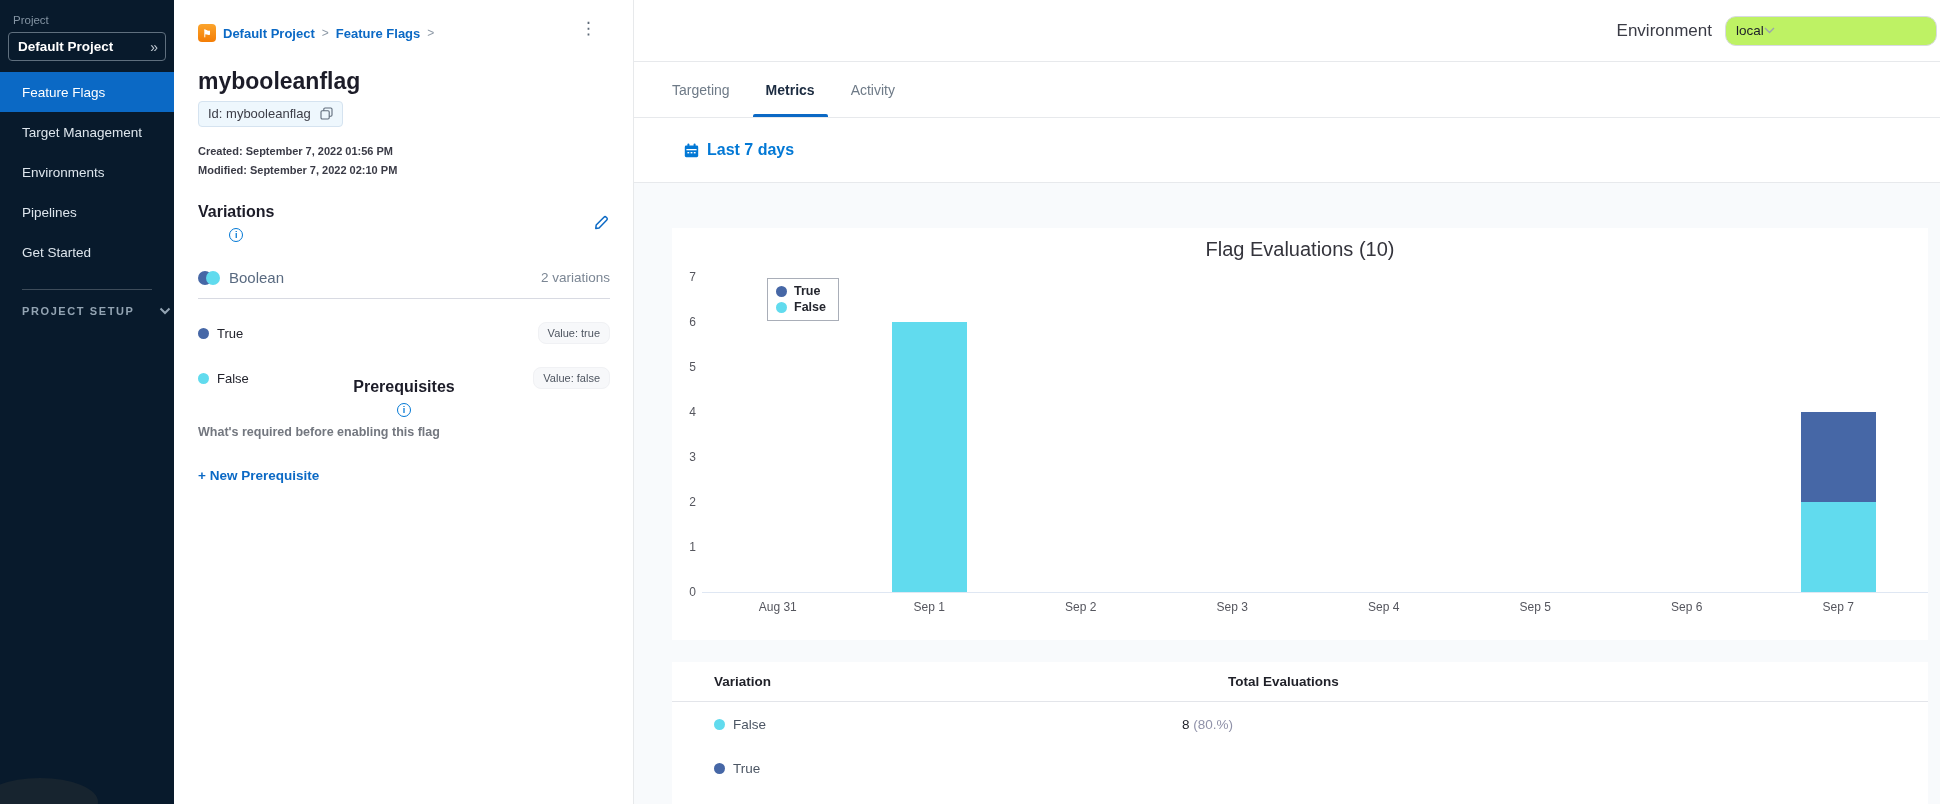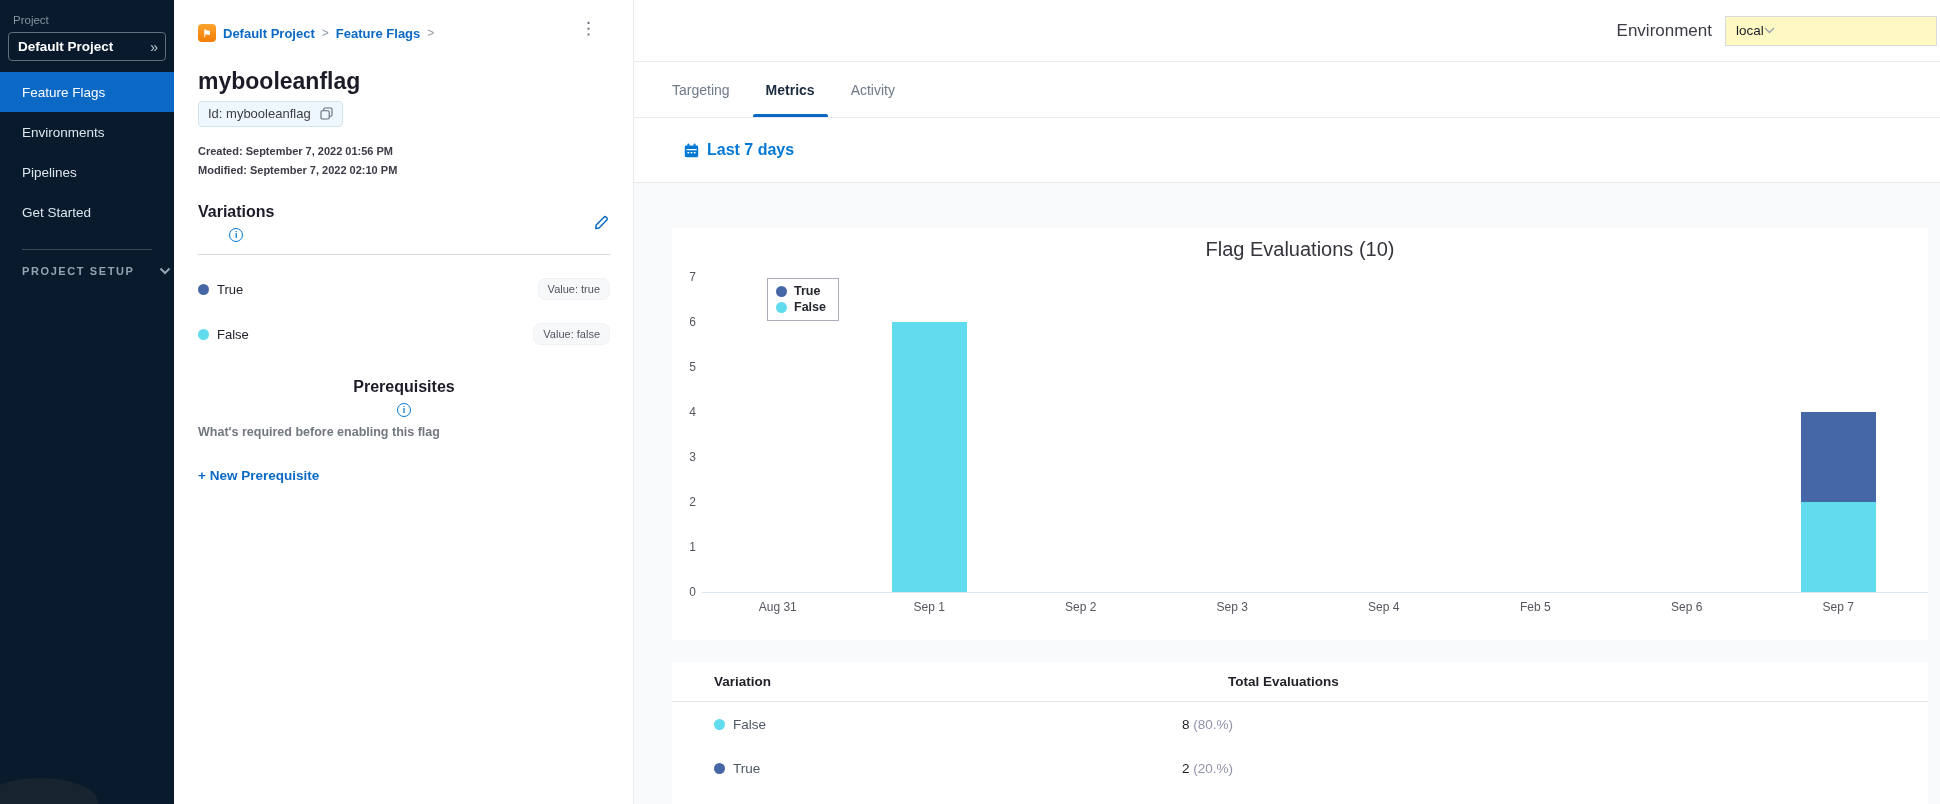--- a/index.html
+++ b/index.html
@@ -66,23 +66,23 @@
   .prereq { position:absolute; left:24px; top:378px; width:412px; }
   .prereq-desc { margin-top:8px; font-size:12.5px; font-weight:700; color:#73777f; }
   .new-prereq { margin-top:29px; font-size:13.5px; font-weight:700; color:#0b69c5;
     cursor:pointer; display:inline-block; }
 
   
   .main { position:absolute; left:634px; top:0; width:1306px; height:804px; background:#fff; }
   .topbar { height:62px; border-bottom:1px solid #e7e9ec; display:flex; align-items:center;
     justify-content:flex-end; gap:13px; padding-right:3px; }
   .env-label { font-size:17px; color:#3a3b45; }
-  .env-select { width:212px; height:30px; border:1px solid #d8dae2; border-radius:0;
+  .env-select { width:212px; height:30px; border:1px solid #d8dae2; border-radius:11px;
     display:flex; align-items:center; padding:0 10px;
-    font-size:13.5px; color:#1c1c28; background:#fef9c3; cursor:pointer; }
+    font-size:13.5px; color:#1c1c28; background:#bef264; cursor:pointer; }
   .tabs-row { height:56px; border-bottom:1px solid #e7e9ec; display:flex; padding-left:38px;
     gap:36px; }
   .tab { display:flex; align-items:center; font-size:14px; color:#6e7a87; position:relative;
     cursor:pointer; }
   .tab.active { color:#1b2b40; font-weight:700; }
   .tab.active::after { content:""; position:absolute; bottom:0; left:-13px; right:-13px;
     height:3px; background:#0b69c5; border-radius:2px 2px 0 0; }
   .toolbar { height:65px; border-bottom:1px solid #e7e9ec; display:flex; align-items:center;
     padding-left:50px; }
   .date-range { display:flex; align-items:center; gap:8px; color:#0278d5; font-size:16px;
@@ -124,20 +124,21 @@
 <body>
 
 <div class="sidebar">
   <div class="project-label">Project</div>
   <div class="project-select">
     <span>Default Project</span>
     <span class="project-expand">»</span>
   </div>
   <div class="nav">
     <div class="nav-item active">Feature Flags</div>
+    <div class="nav-item">Target Management</div>
     <div class="nav-item">Environments</div>
     <div class="nav-item">Pipelines</div>
     <div class="nav-item">Get Started</div>
   </div>
   <div class="sidebar-divider"></div>
   <div class="project-setup">
     <span>PROJECT SETUP</span>
     <svg width="12" height="8" viewBox="0 0 12 8">
       <polyline points="1.5,1.5 6,6 10.5,1.5" fill="none" stroke="#93a4b3" stroke-width="2"></polyline>
     </svg>
@@ -171,20 +172,30 @@
     <div class="variations-head">
       <div class="section-heading">
         <span>Variations</span>
         <span class="info-icon">i</span>
       </div>
       <span class="edit-btn">
         <svg width="17" height="17" viewBox="0 0 16 16">
           <path d="M3 10.4 10.3 3a1.5 1.5 0 0 1 2.1 0l.6.6a1.5 1.5 0 0 1 0 2.1L5.7 13.1 2.6 13.6z" fill="none" stroke="#0b69c5" stroke-width="1.4" stroke-linejoin="round"></path>
         </svg>
       </span>
+    </div>
+    <div class="bool-row">
+      <span class="bool-label">
+        <span class="type-dots">
+          <span class="type-dot-a" style="background-color: rgb(70, 103, 166);"></span>
+          <span class="type-dot-b" style="background-color: rgb(97, 219, 238);"></span>
+        </span>
+        <span>Boolean</span>
+      </span>
+      <span class="var-count">2 variations</span>
     </div>
     <div class="var-divider"></div>
     <div class="var-row">
       <span class="var-name">
         <span class="dot" style="background-color: rgb(70, 103, 166);"></span>
         <span>True</span>
       </span>
       <span class="value-chip">Value: true</span>
     </div>
     <div class="var-row">
@@ -254,21 +265,21 @@
       </div>
       <div class="chart-plot">
           <div class="x-label" style="left: 0px; width: 151.5px;">Aug 31</div>
           <div class="x-label" style="left: 151.5px; width: 151.5px;">Sep 1</div>
           <div class="bar-stack" style="left: 189.75px;">
             <div style="height: 270px; background: rgb(97, 219, 238);"></div>
           </div>
           <div class="x-label" style="left: 303px; width: 151.5px;">Sep 2</div>
           <div class="x-label" style="left: 454.5px; width: 151.5px;">Sep 3</div>
           <div class="x-label" style="left: 606px; width: 151.5px;">Sep 4</div>
-          <div class="x-label" style="left: 757.5px; width: 151.5px;">Feb 5</div>
+          <div class="x-label" style="left: 757.5px; width: 151.5px;">Sep 5</div>
           <div class="x-label" style="left: 909px; width: 151.5px;">Sep 6</div>
           <div class="x-label" style="left: 1060.5px; width: 151.5px;">Sep 7</div>
           <div class="bar-stack" style="left: 1098.75px;">
             <div style="height: 90px; background: rgb(70, 103, 166);"></div>
             <div style="height: 90px; background: rgb(97, 219, 238);"></div>
           </div>
         </div>
       <div class="axis-line"></div>
     <div class="y-tick" style="top: 356px;">0</div>
         <div class="y-tick" style="top: 311px;">1</div>
@@ -293,21 +304,17 @@
         <span class="tbl-val">
           <span>8</span>
           <span class="tbl-pct">(80.%)</span>
         </span>
       </div>
       <div class="tbl-row">
         <span class="tbl-var">
           <span class="dot" style="background-color: rgb(70, 103, 166);"></span>
           <span>True</span>
         </span>
-        <span class="tbl-val">
-          <span>2</span>
-          <span class="tbl-pct">(20.%)</span>
-        </span>
       </div>
     </div>
 
   </div>
 </div>
 
 </body></html>

